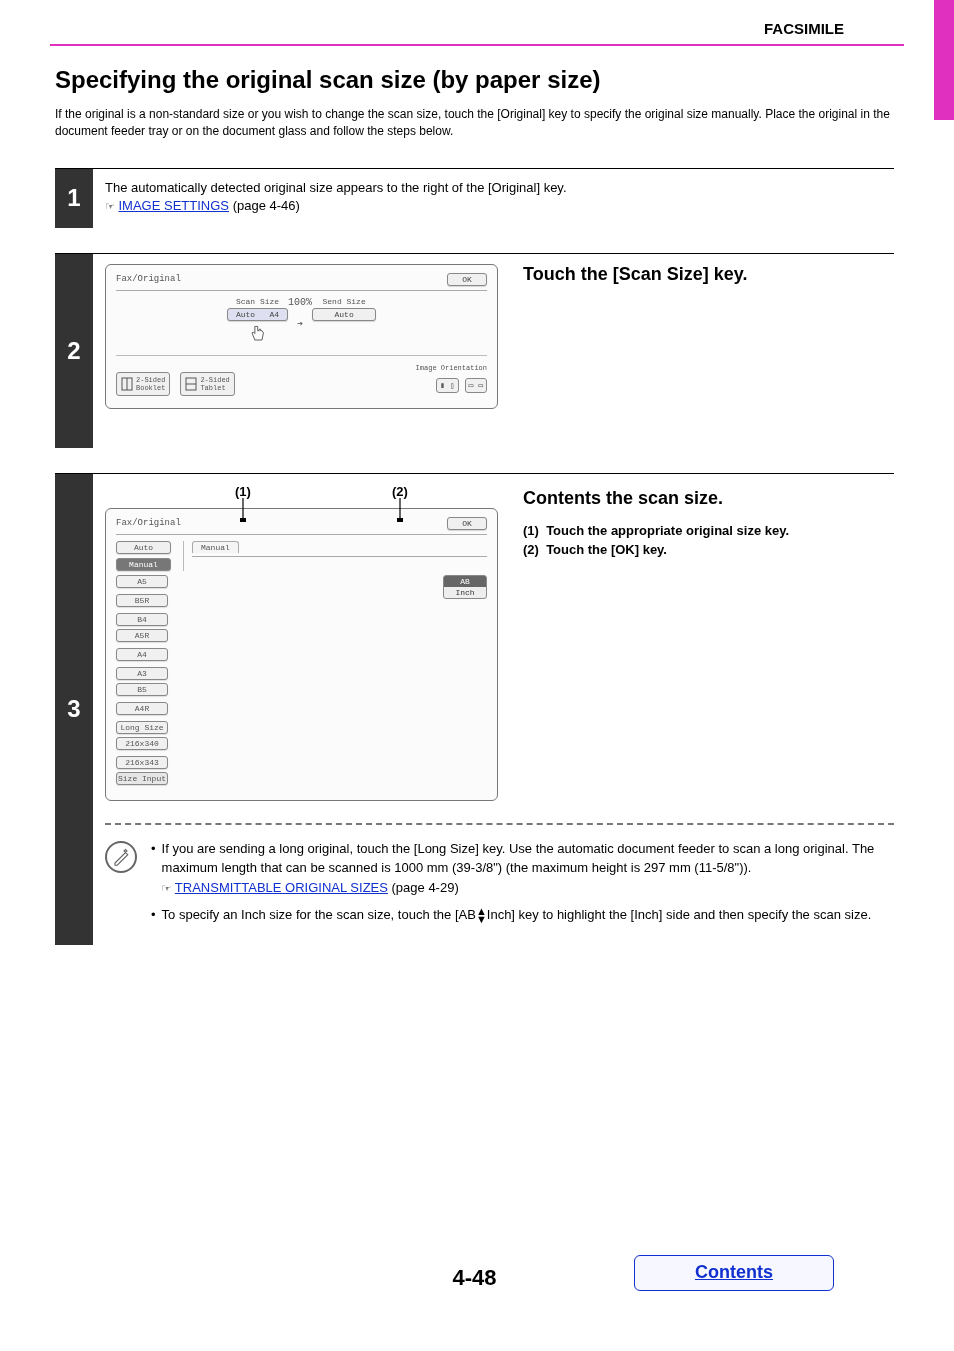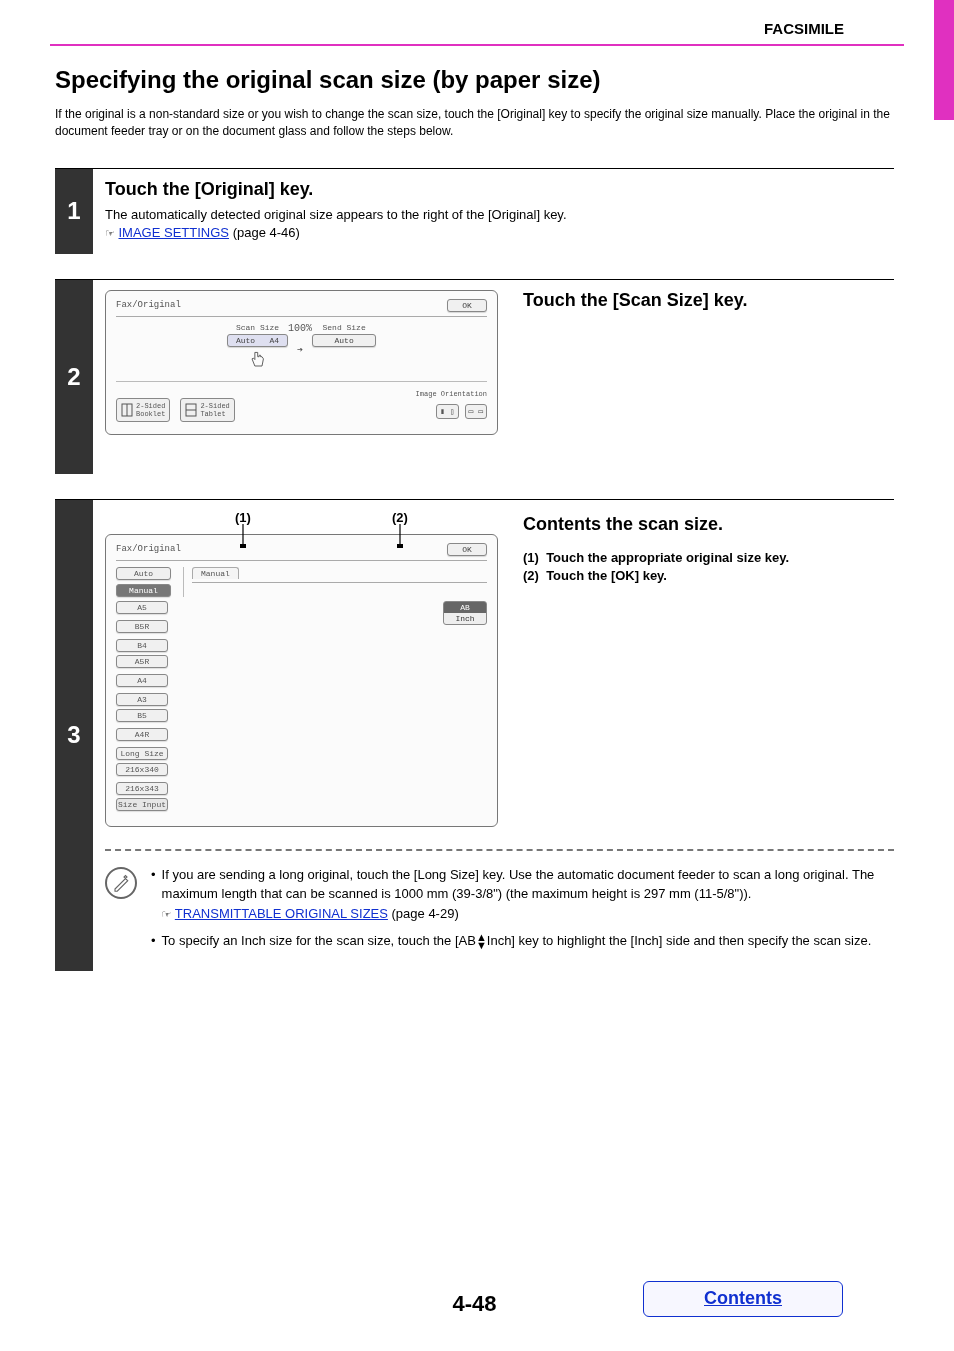--- a/index.html
+++ b/index.html
@@ -157,21 +157,21 @@
   .note-list .bullet { display:flex; gap:6px; margin-bottom:8px; }
   .note-list .b { flex-shrink:0; }
   .arrowup { display:inline-block; line-height:0.7; font-size:11px; vertical-align:middle;}
 
   .page-number {
     text-align:center; font-size:22px; font-weight:bold;
     margin-top: 320px;
   }
   .contents-btn {
     position:absolute;
-    right:51px;
+    right:60px;
     width:200px; height:36px;
     border:1.5px solid #1030d0; border-radius:6px;
     color:#1030d0; font-weight:bold; font-size:18px;
     display:flex; align-items:center; justify-content:center;
     background:#f7f7ff;
   }
   .footer-wrap { position:relative; height:50px; margin-top:-36px; }
 </style>
 </head>
 <body>
@@ -183,21 +183,20 @@
 </div>
 
 <div class="content">
   <h1 class="main-heading">Specifying the original scan size (by paper size)</h1>
   <p class="intro">If the original is a non-standard size or you wish to change the scan size, touch the [Original] key to specify the original size manually. Place the original in the document feeder tray or on the document glass and follow the steps below.</p>
 
   <div class="step-block">
     <div class="step-num">1</div>
     <div class="step-content">
       <div class="step-text">
-        <h2>Touch the [Original] key.</h2>
         <p>
           <span>The automatically detected original size appears to the right of the [Original] key.</span><br>
           <span class="pointer-icon">☞</span>
           <a href="#" class="link">IMAGE SETTINGS</a><span> (page 4-46)</span>
         </p>
       </div>
     </div>
   </div>
 
   <div class="step-block" style="min-height:195px;">

